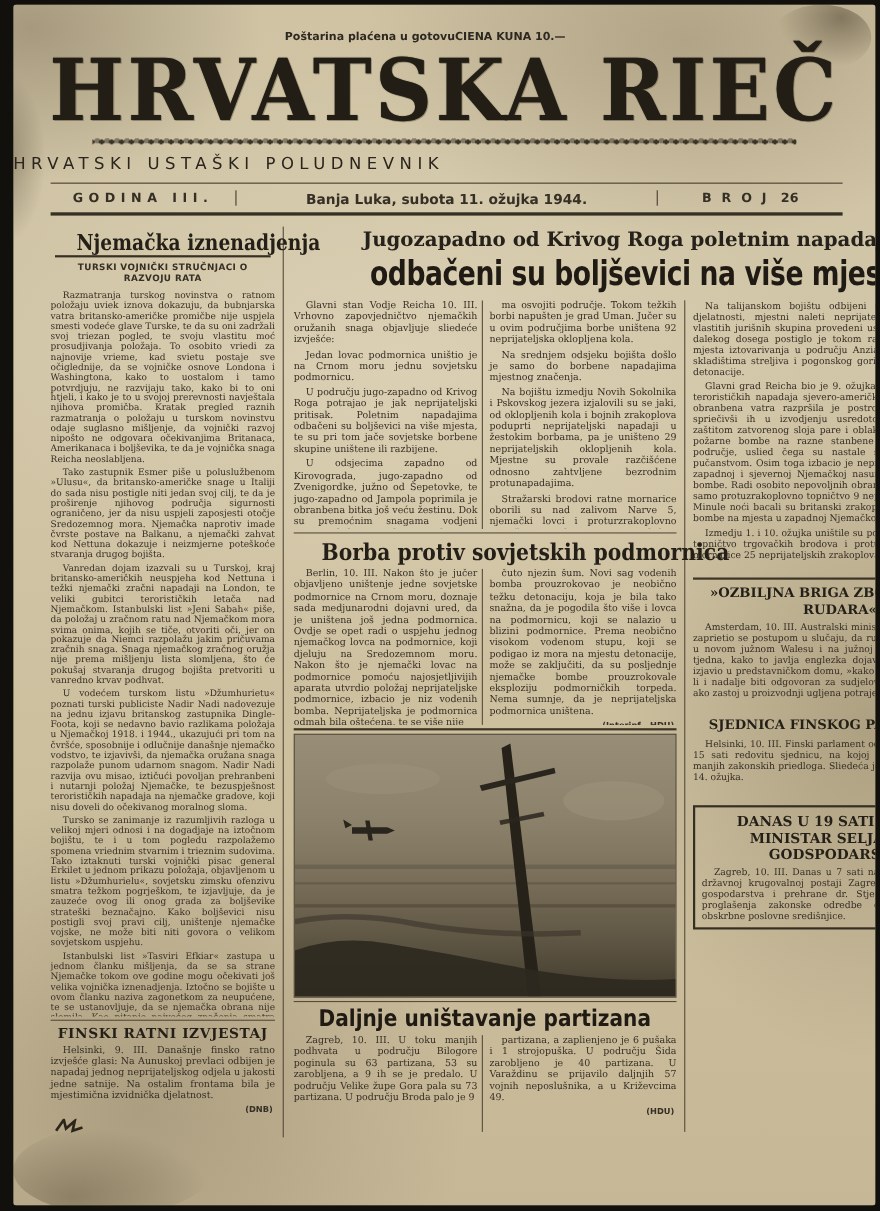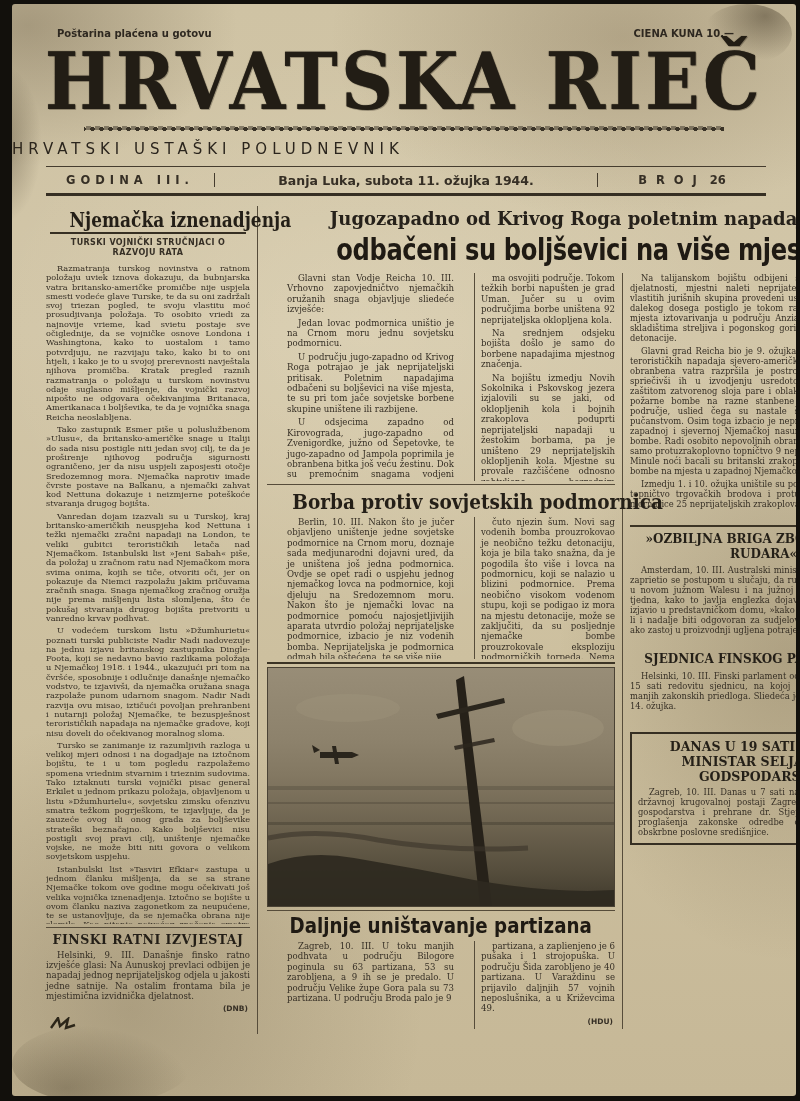--- a/index.html
+++ b/index.html
@@ -14,21 +14,21 @@
       radial-gradient(ellipse 300px 200px at 2% 2%, rgba(70,56,36,.30), transparent 70%),
       radial-gradient(ellipse 500px 380px at 45% 30%, rgba(255,248,226,.20), transparent 75%),
       radial-gradient(ellipse 420px 420px at 15% 92%, rgba(73,60,40,.22), transparent 70%),
       radial-gradient(ellipse 320px 420px at 99% 60%, rgba(80,66,42,.25), transparent 72%),
       linear-gradient(180deg,#cfc3a4 0%,#d2c6a8 30%,#cdc09f 60%,#c6b897 100%);
     border-radius:3px;
     color:#362f25;
   }
   .stain{position:absolute;border-radius:50%;pointer-events:none;}
   
-  .topline{display:flex;justify-content:space-between;padding:24px 62px 0 45px;
+  .topline{display:flex;justify-content:center;padding:24px 62px 0 27px;
     font-family:"DejaVu Sans",sans-serif;font-size:10px;font-weight:bold;color:#2e2820;}
   .masthead{white-space:nowrap;text-align:center;margin-top:6px;
     font-family:"DejaVu Serif",serif;font-weight:bold;font-size:72px;line-height:74px;
     letter-spacing:3px;color:#221d15;transform:scaleY(1.08);
     text-shadow:0 0 1px rgba(30,25,15,.75),1px 1px 0 rgba(30,25,15,.25);}
   .chain{height:10px;width:640px;margin:4px auto 0 auto;position:relative;
     background-image:radial-gradient(ellipse 4.5px 3.6px at 4.5px 5px,#3a332780 62%,transparent 66%),
       radial-gradient(ellipse 4.5px 3.6px at 4.5px 5px,#3a3327 55%,transparent 60%);
     background-size:9px 10px,9px 10px;background-position:0 0,4px 1px;background-repeat:repeat-x;}
   .subtitle{text-align:left;margin-top:7px;font-family:"DejaVu Sans",sans-serif;
@@ -65,21 +65,21 @@
   .ink-mark{margin:2px 0 0 4px;}
   
   .kicker{text-align:center;font-weight:bold;font-size:18px;color:#26211a;margin-top:2px;}
   .headline-wrap{text-align:center;margin:2px 0 6px 0;}
   .headline{display:inline-block;white-space:nowrap;transform:scaleX(.78);transform-origin:center;
     font-family:"DejaVu Sans",sans-serif;font-weight:bold;font-size:31px;letter-spacing:-.5px;color:#1f1a13;}
   .cols-row{display:flex;align-items:stretch;}
   .mid{width:348px;border-right:1px solid #564c3a;padding-right:7px;}
   .rightcol{flex:1;padding-left:7px;}
   .two-col{display:flex;}
-  .two-col .ca{width:167px;padding-right:20px;border-right:1px solid #564c3a;margin-left:20px;}
+  .two-col .ca{width:167px;padding-right:4px;border-right:1px solid #564c3a;}
   .two-col .cb{flex:1;padding-left:6px;}
   .war-cols{height:208px;overflow:hidden;}
   
   .sec-head-wrap{text-align:center;margin:4px 0 3px 0;}
   .sec-head{display:inline-block;white-space:nowrap;transform:scaleX(.88);transform-origin:center;
     font-weight:bold;font-size:21px;color:#241f17;}
   .borba-cols{height:142px;overflow:hidden;}
   
   .photo{height:238px;margin-top:3px;position:relative;overflow:hidden;border:1px solid #4a4234;
     background:linear-gradient(180deg,#988d77 0%,#8d826c 30%,#837862 45%,#6e6450 65%,#564e3d 85%,#3e382b 100%);}

